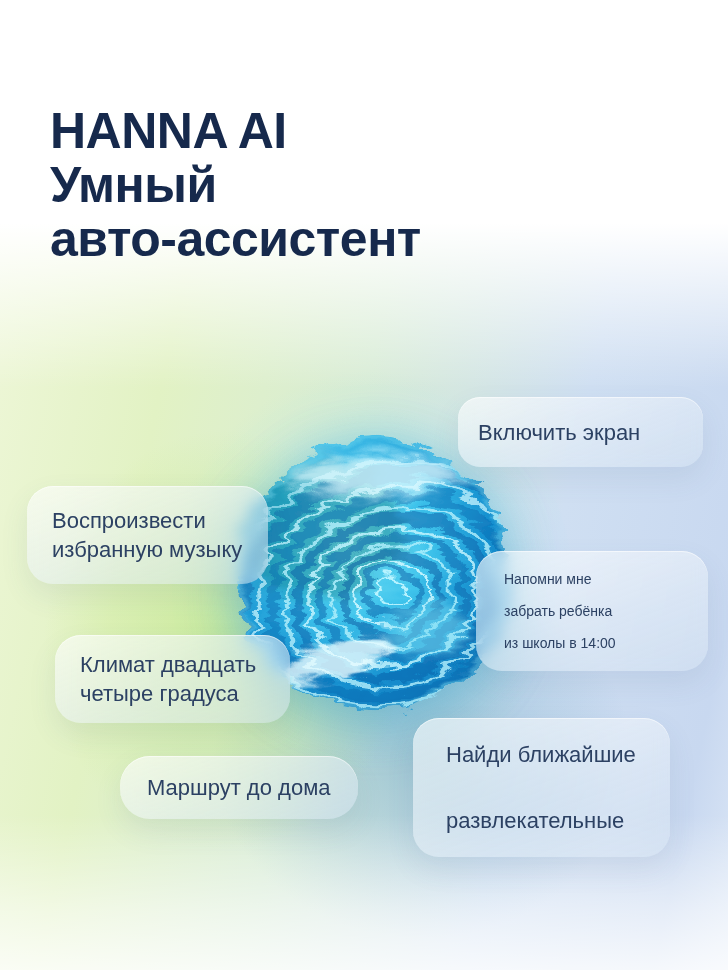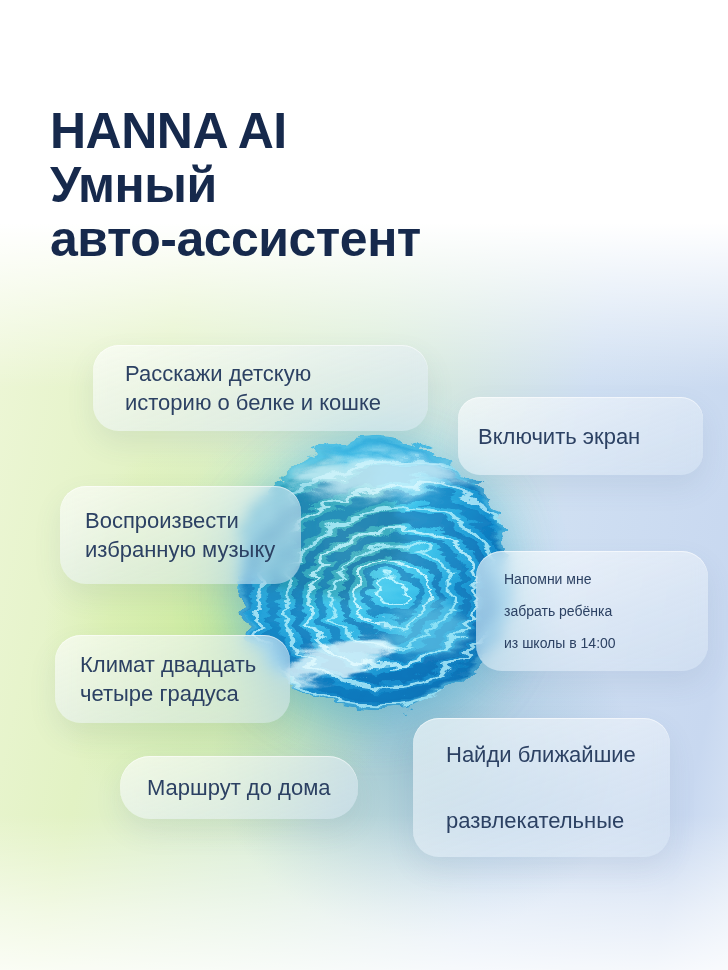--- a/index.html
+++ b/index.html
@@ -27,22 +27,22 @@
   .bubble{
     position:absolute;z-index:3;border-radius:26px;
     background:linear-gradient(160deg,rgba(255,255,255,0.62) 0%,rgba(229,238,247,0.55) 60%,rgba(214,228,242,0.50) 100%);
     box-shadow:0 12px 28px rgba(70,100,140,0.10), inset 0 1px 0 rgba(255,255,255,0.55);
     backdrop-filter:blur(7px);-webkit-backdrop-filter:blur(7px);
     color:#2c4163;font-size:22px;line-height:29px;
     display:flex;flex-direction:column;justify-content:center;box-sizing:border-box;
   }
   .bubble .line{display:block;white-space:nowrap;}
   .b1{left:93px;top:345px;width:335px;height:86px;padding-left:32px;}
-  .b2{left:458px;top:397px;width:245px;height:78px;padding-left:20px;border-radius:22px;}
-  .b3{left:27px;top:486px;width:241px;height:98px;padding-left:25px;margin-left:33px;}
+  .b2{left:458px;top:397px;width:245px;height:70px;padding-left:20px;border-radius:22px;}
+  .b3{left:27px;top:486px;width:241px;height:98px;padding-left:25px;}
   .b4{left:476px;top:551px;width:232px;height:120px;padding-left:28px;font-size:14px;line-height:32px;}
   .b5{left:55px;top:635px;width:235px;height:88px;padding-left:25px;}
   .b6{left:120px;top:756px;width:238px;height:63px;padding-left:27px;border-radius:30px;}
   .b7{left:413px;top:718px;width:257px;height:139px;padding-left:33px;line-height:32px;gap:34px;}
 </style>
 </head>
 <body>
 
 <div class="canvas">
 
@@ -94,24 +94,20 @@
           <ellipse cx="168" cy="172" rx="170" ry="136" stroke="#bdf2ff" stroke-width="5" opacity="0.6"></ellipse>
         </g>
         <ellipse cx="150" cy="48" rx="92" ry="20" fill="#e2fbff" opacity="0.75" filter="url(#blur6)"></ellipse>
         <ellipse cx="112" cy="238" rx="62" ry="16" fill="#ecfdff" opacity="0.8" filter="url(#blur3)" transform="rotate(-16 112 238)"></ellipse>
         <ellipse cx="206" cy="208" rx="40" ry="26" fill="#7fe0f5" opacity="0.5" filter="url(#blur6)"></ellipse>
         <circle cx="150" cy="150" r="139" fill="none" stroke="#8ae8f6" stroke-width="5" opacity="0.55" filter="url(#blur3)"></circle>
       </g>
     </g>
   </svg>
 
-  <div class="bubble b1">
-    <span class="line">Расскажи детскую</span>
-    <span class="line">историю о белке и кошке</span>
-  </div>
 
   <div class="bubble b2">
     <span class="line">Включить экран</span>
   </div>
 
   <div class="bubble b3">
     <span class="line">Воспроизвести</span>
     <span class="line">избранную музыку</span>
   </div>
 

